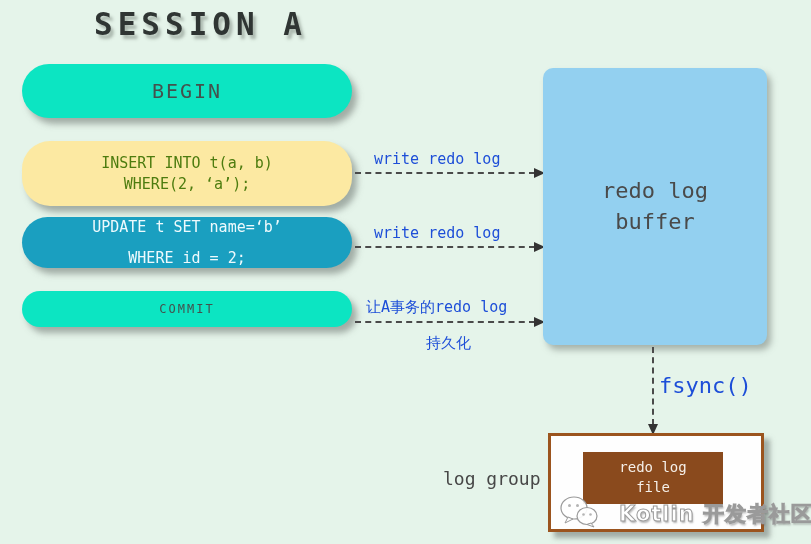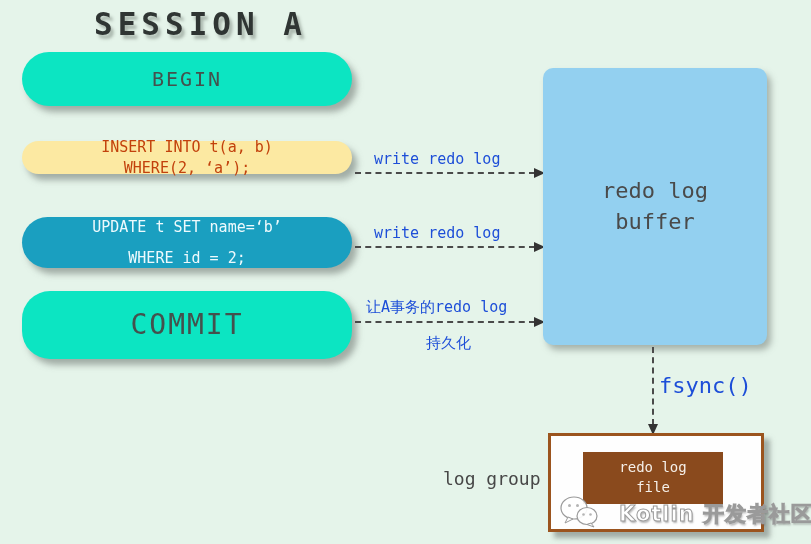--- a/index.html
+++ b/index.html
@@ -6,24 +6,24 @@
   body{font-family:"DejaVu Sans Mono",monospace;}
   .stage{position:relative;width:811px;height:544px;background:#e5f4ea;overflow:hidden;}
 
   .title{position:absolute;left:94px;top:5px;font-size:31px;font-weight:bold;
     letter-spacing:5px;color:#2f3533;text-shadow:3px 4px 3px rgba(60,70,60,0.35);
     transform:scaleY(1.05);}
 
   .pill{position:absolute;left:22px;width:330px;border-radius:28px;display:flex;
     flex-direction:column;align-items:center;justify-content:center;text-align:center;
     box-shadow:5px 6px 6px rgba(105,115,110,0.55);line-height:1.35;}
-  .pill-begin{top:52px;height:54px;background:#0ce5c2;color:#44514d;font-size:20px;letter-spacing:2px;}
-  .pill-insert{top:141px;height:33px;background:#fce9a2;color:#c2410c;font-size:15px;}
+  .pill-begin{top:64px;height:54px;background:#0ce5c2;color:#44514d;font-size:20px;letter-spacing:2px;}
+  .pill-insert{top:141px;height:65px;background:#fce9a2;color:#4d7c0f;font-size:15px;}
   .pill-update{top:217px;height:51px;background:#1a9fc0;color:#eefafd;font-size:15px;justify-content:space-between;}
-  .pill-commit{top:291px;height:68px;background:#0ce5c2;color:#44514d;font-size:28px;letter-spacing:2px;}
+  .pill-commit{top:291px;height:36px;background:#0ce5c2;color:#44514d;font-size:12px;letter-spacing:2px;}
 
   .h-arrow{position:absolute;height:0;border-top:2px dashed #4a4a4a;}
   .h-arrow .head{position:absolute;right:-10px;top:-6px;width:0;height:0;
     border-top:5px solid transparent;border-bottom:5px solid transparent;border-left:11px solid #333;}
   .arrow-1{left:355px;top:172px;width:180px;}
   .arrow-2{left:355px;top:246px;width:180px;}
   .arrow-3{left:355px;top:321px;width:180px;}
 
   .arrow-label{position:absolute;font-size:15px;color:#1d4ed8;white-space:nowrap;}
   .lbl-1{left:374px;top:150px;}

